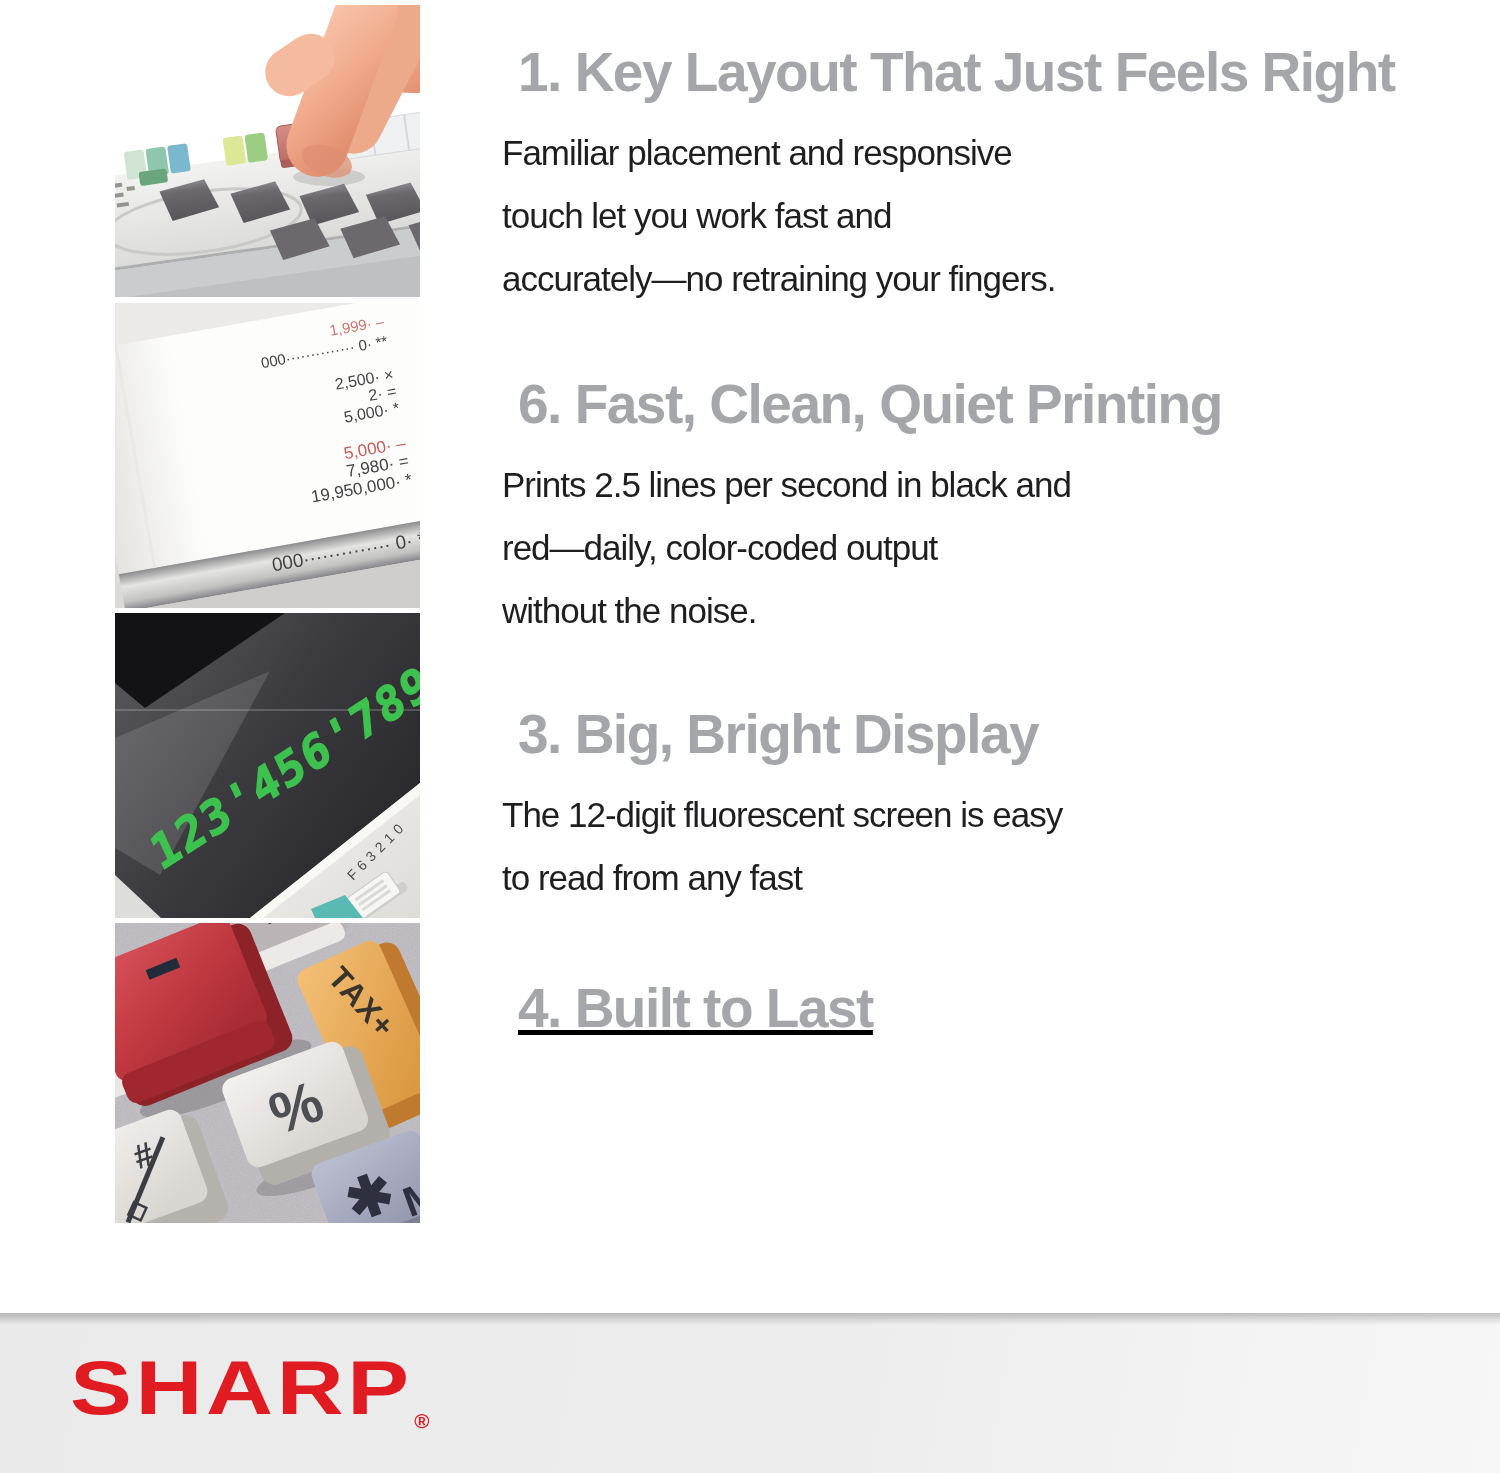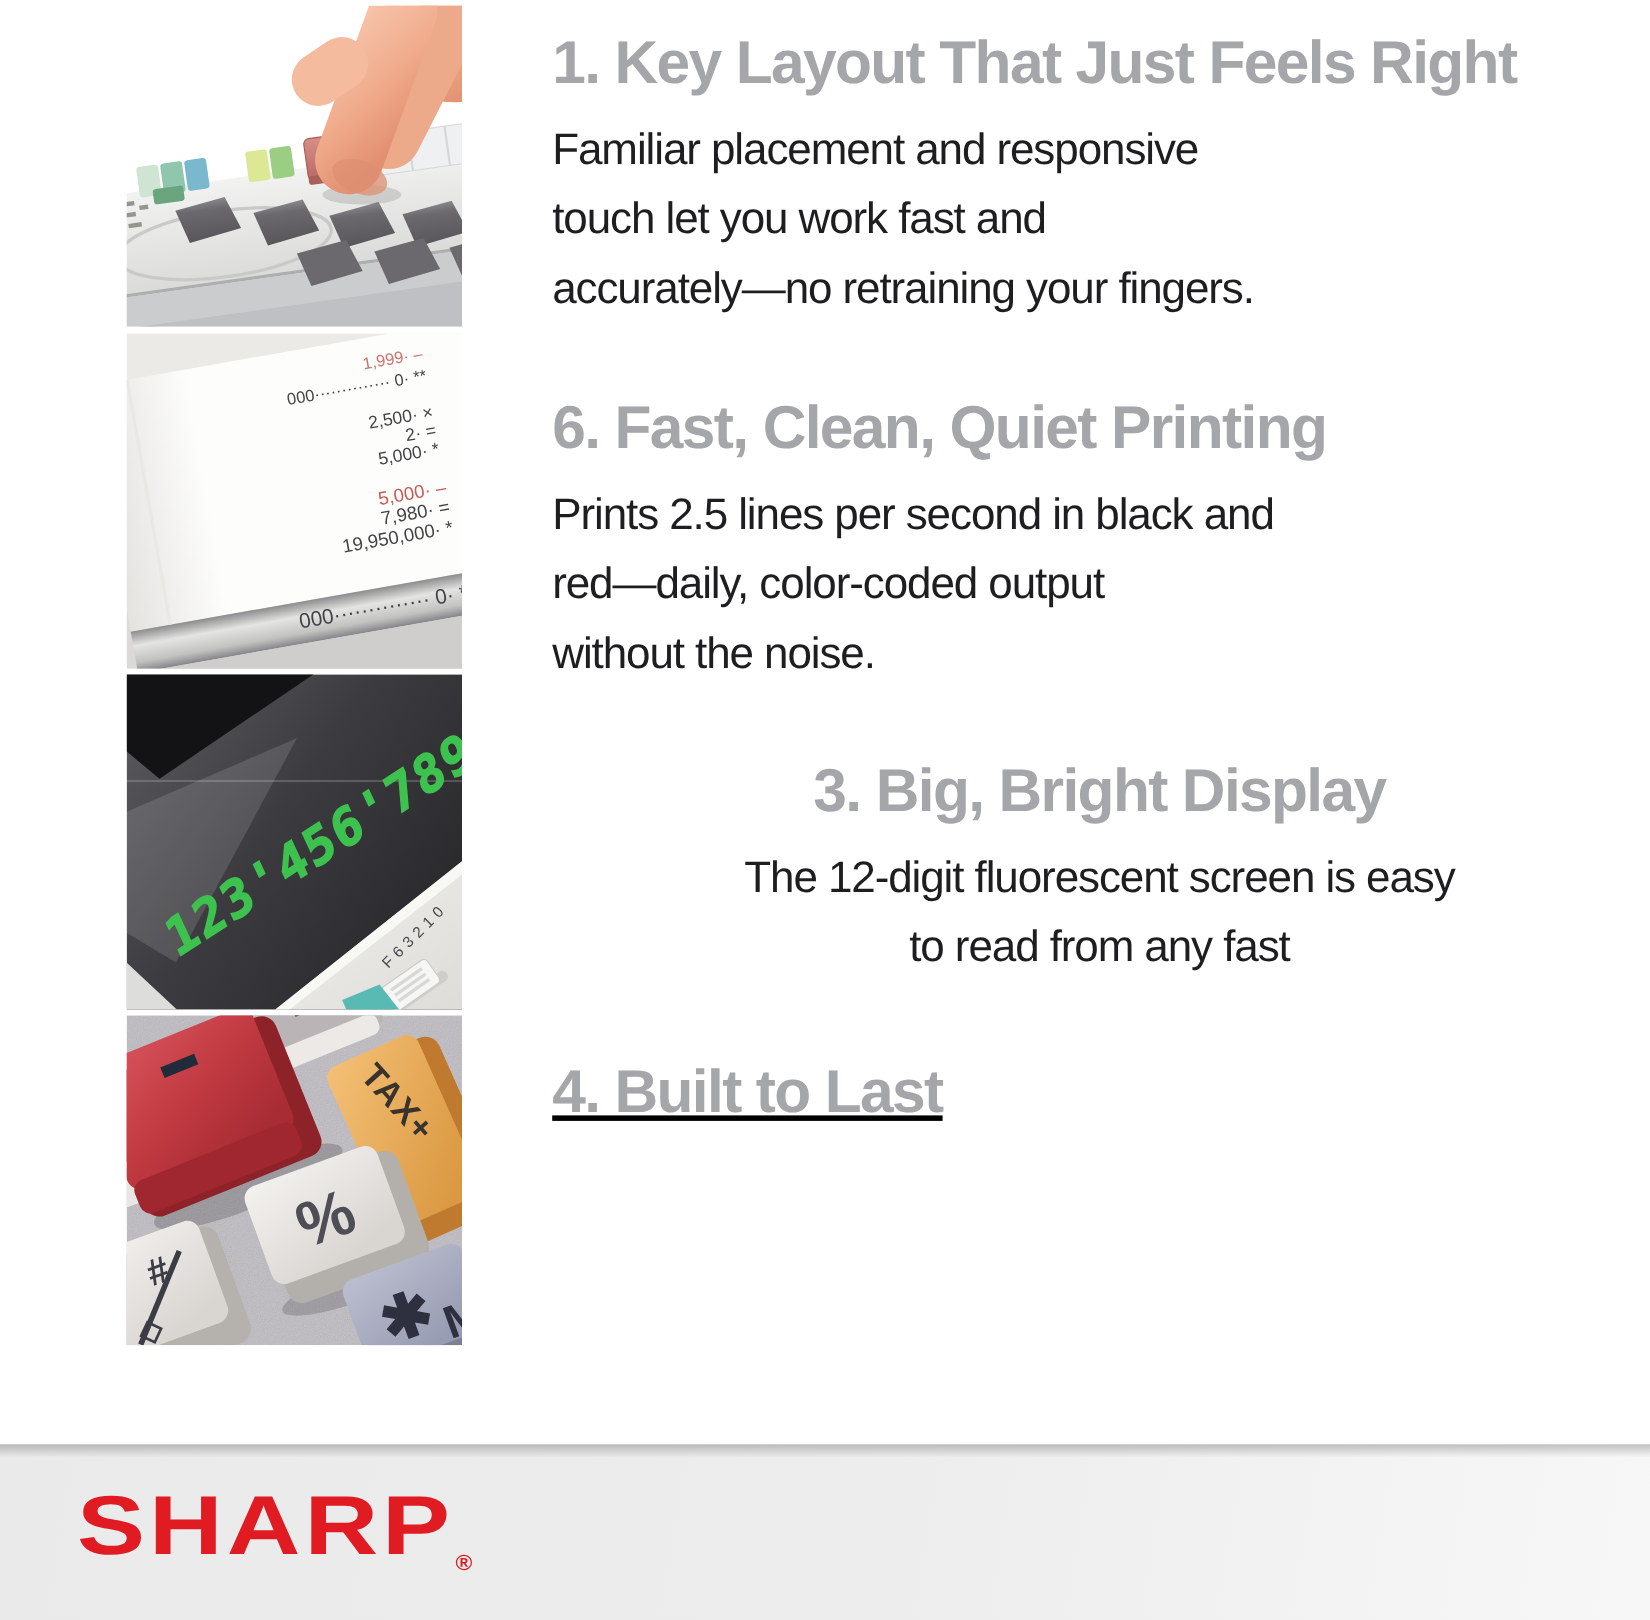--- a/index.html
+++ b/index.html
@@ -18,24 +18,24 @@
   
   .photo{position:absolute;left:115px;width:305px;overflow:hidden;}
   #photo1{top:5px;height:292px;}
   #photo2{top:303px;height:305px;}
   #photo3{top:613px;height:305px;}
   #photo4{top:923px;height:300px;}
   .photo svg{display:block;width:100%;height:100%;}
 
   
   .feature{position:absolute;left:502px;width:995px;}
-  .f1{top:26px;} .f2{top:358px;} .f3{top:688px;text-align:center;} .f4{top:962px;text-decoration:underline;}
-  .feature h2{margin:0;font-size:55px;line-height:60px;font-weight:bold;
+  .f1{top:26px;} .f2{top:358px;} .f3{top:688px;} .f4{top:962px;text-decoration:underline;}
+  .feature h2{margin:16px;font-size:55px;line-height:60px;font-weight:bold;
               letter-spacing:-1.5px;color:var(--heading-gray);white-space:nowrap;}
-  .feature p{margin:19px 0 0;font-size:40px;line-height:63px;font-weight:normal;
+  .feature p{margin:19px 0 0;font-size:35px;line-height:63px;font-weight:normal;
              letter-spacing:-1px;color:var(--body-black);white-space:nowrap;}
 
   
   .footer{position:absolute;left:0;top:1313px;width:1500px;height:160px;
           background:linear-gradient(100deg,#eaeaeb 0%,#ededee 55%,#f7f7f8 100%);}
   .footer::before{content:"";position:absolute;left:0;top:0;width:100%;height:12px;
           background:linear-gradient(to bottom,rgba(0,0,0,0.22),rgba(0,0,0,0));}
   .brand{position:absolute;left:70px;top:1350px;font-size:76px;line-height:76px;
          font-weight:bold;letter-spacing:3px;color:var(--sharp-red);
          transform:scaleX(1.22);transform-origin:left top;white-space:nowrap;}

